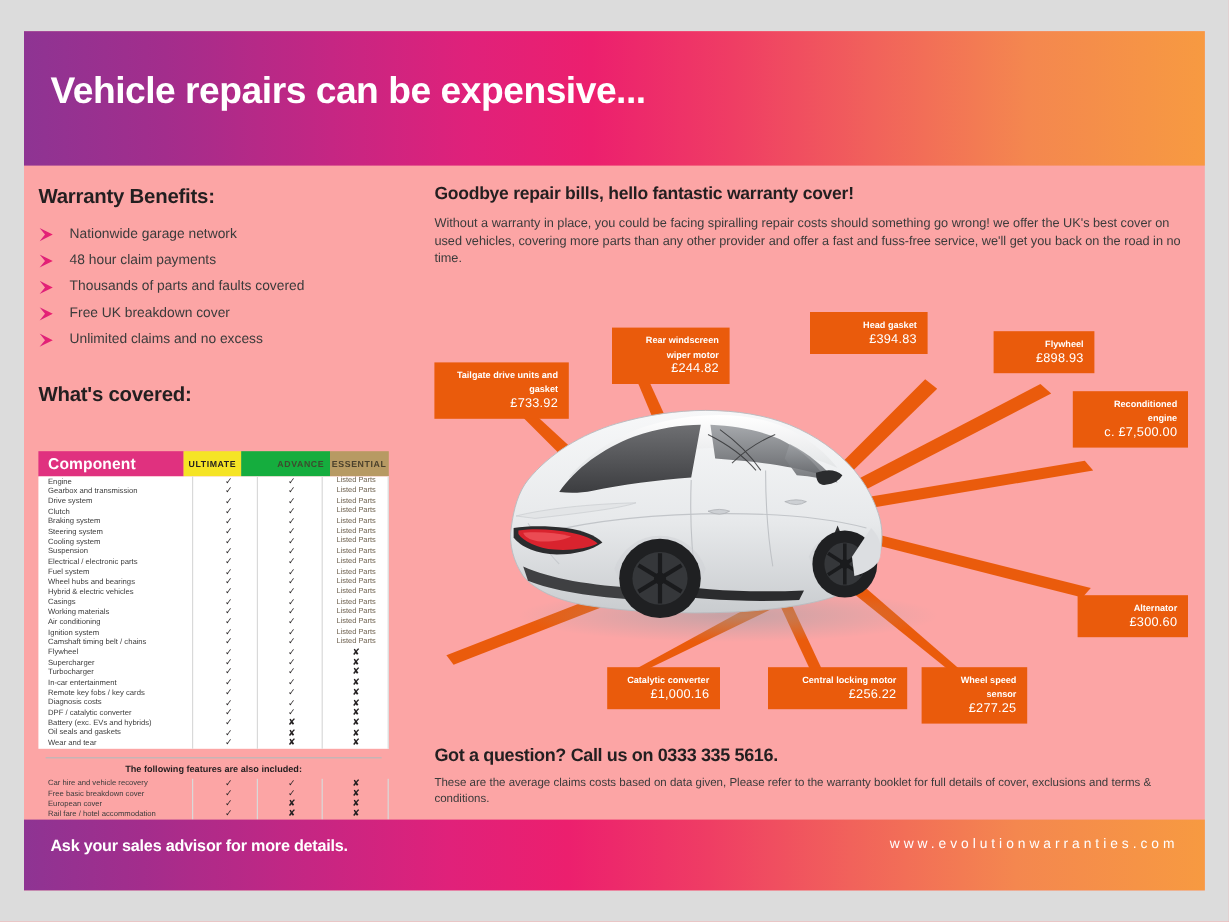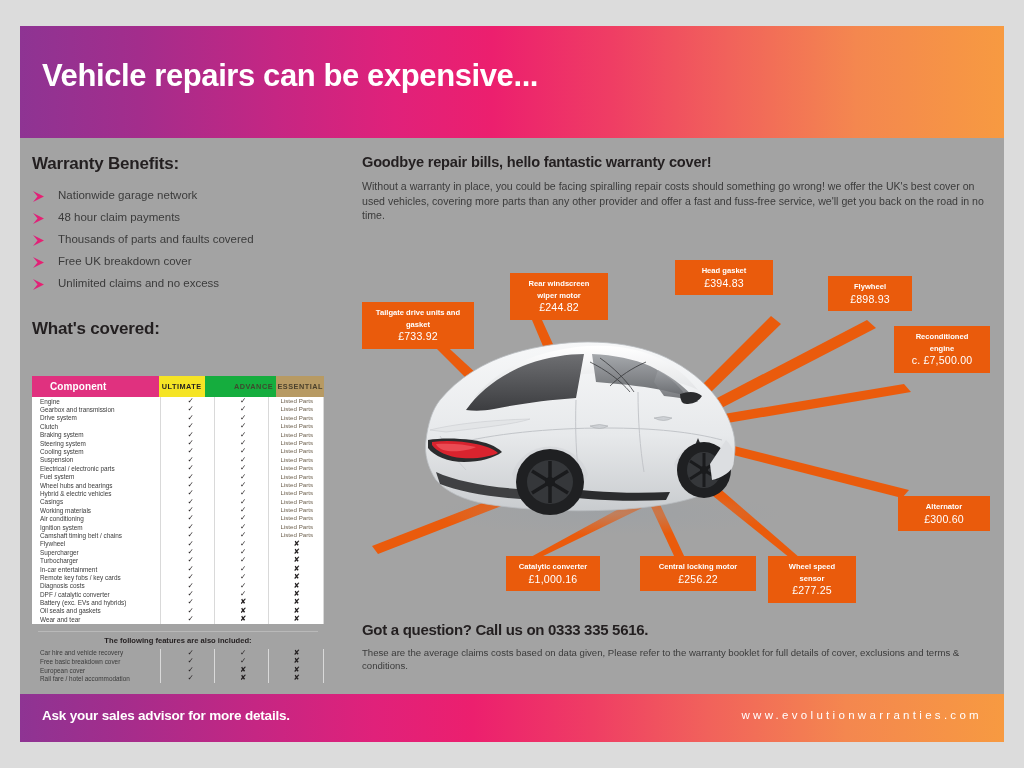--- a/index.html
+++ b/index.html
@@ -5,21 +5,21 @@
 <style>
   html,body{margin:0;padding:0;}
   body{
     width:1024px;height:768px;overflow:hidden;
     background:#dcdcdc;
     font-family:"Liberation Sans","DejaVu Sans",sans-serif;
     -webkit-font-smoothing:antialiased;
   }
   .page{
     position:absolute;left:20px;top:26px;width:984px;height:716px;
-    background:#a3a3a3;
+    background:#fca5a5;
   }
 
   
   .header{
     position:absolute;left:0;top:0;width:984px;height:112px;
     background:linear-gradient(90deg,#8e3493 0%,#a32d8c 12%,#c52683 26%,#e0217a 38%,#ec1f6e 48%,#ef3d64 60%,#f1625b 72%,#f4874f 85%,#f79a41 100%);
   }
   .header-title{
     position:absolute;left:22px;top:32px;
     color:#ffffff;font-size:31px;font-weight:bold;letter-spacing:-0.4px;
@@ -33,21 +33,21 @@
   .chev{width:18px;height:12px;flex:0 0 18px;margin-right:8px;}
   .benefit-label{font-size:11.5px;color:#3b3b3b;}
 
   .covered-title{margin-top:26px;}
 
   
   .tbl{position:absolute;left:0;top:222px;width:292px;}
   .thead{display:flex;height:21px;}
   .th{display:flex;align-items:center;justify-content:center;
       font-size:7.3px;font-weight:bold;letter-spacing:0.5px;}
-  .th-comp{width:128px;justify-content:flex-start;padding-left:18px;background:#e0317f;color:#ffffff;font-size:10px;letter-spacing:0.1px;}
+  .th-comp{width:128px;justify-content:flex-start;padding-left:8px;background:#e0317f;color:#ffffff;font-size:13px;letter-spacing:0.1px;}
   .th-ult{width:54px;background:#f5e425;color:#231f20;}
   .th-adv{width:54px;background:#15ad3e;color:#3e4a2e;padding-left:26px;}
   .th-ess{width:56px;background:#b79a63;color:#4b412c;}
 
   .tbody{position:relative;background:#ffffff;}
   .trow{display:flex;height:8.4px;align-items:center;}
   .c-name{width:128px;padding-left:8px;font-size:6.4px;color:#3b3b3b;white-space:nowrap;}
   .c-mark{width:54px;text-align:center;font-size:7.6px;color:#231f20;font-weight:bold;line-height:8.4px;}
   .c-mark.ess{width:56px;font-size:6.2px;color:#6f6250;font-weight:normal;}
   .c-mark.ess.x{font-size:7.6px;color:#231f20;font-weight:bold;}
@@ -64,34 +64,34 @@
   .right-col{position:absolute;left:342px;top:128px;width:630px;}
   .r-head{font-size:14.6px;font-weight:bold;color:#231f20;letter-spacing:-0.2px;}
   .r-body{margin-top:9px;font-size:10.6px;line-height:14.6px;color:#3b3b3b;}
 
   
   .diagram{position:absolute;left:342px;top:232px;width:646px;height:360px;}
   .diagram svg{position:absolute;left:0;top:0;}
 
   .callout{
     position:absolute;background:#ea5b0c;color:#ffffff;
-    text-align:center;line-height:11.5px;padding:5px 9px 6px 9px;
+    text-align:right;line-height:11.5px;padding:5px 9px 6px 9px;
     box-sizing:border-box;
   }
   .callout .cname{font-size:7.6px;font-weight:bold;display:block;}
   .callout .cprice{font-size:10.6px;display:block;margin-top:1px;letter-spacing:0.2px;}
 
   
   .bottom-right{position:absolute;left:342px;top:595px;width:630px;}
   .cta{font-size:15px;font-weight:bold;color:#231f20;letter-spacing:-0.3px;}
   .disclaimer{margin-top:8px;font-size:9.6px;line-height:13px;color:#3b3b3b;}
 
   
   .footer{
-    position:absolute;left:0;bottom:0;width:984px;height:48px;
+    position:absolute;left:0;bottom:0;width:984px;height:59px;
     background:linear-gradient(90deg,#8e3493 0%,#a32d8c 10%,#c52683 24%,#e0217a 36%,#ec1f6e 46%,#ef3d64 58%,#f1625b 70%,#f4874f 84%,#f79a41 100%);
   }
   .footer-left{position:absolute;left:22px;top:14px;color:#fff;font-size:13.5px;font-weight:bold;letter-spacing:-0.2px;}
   .footer-right{position:absolute;right:22px;top:15px;color:#fff;font-size:11.5px;letter-spacing:3.3px;}
 </style>
 </head>
 <body>
 
 <div class="page">
 

